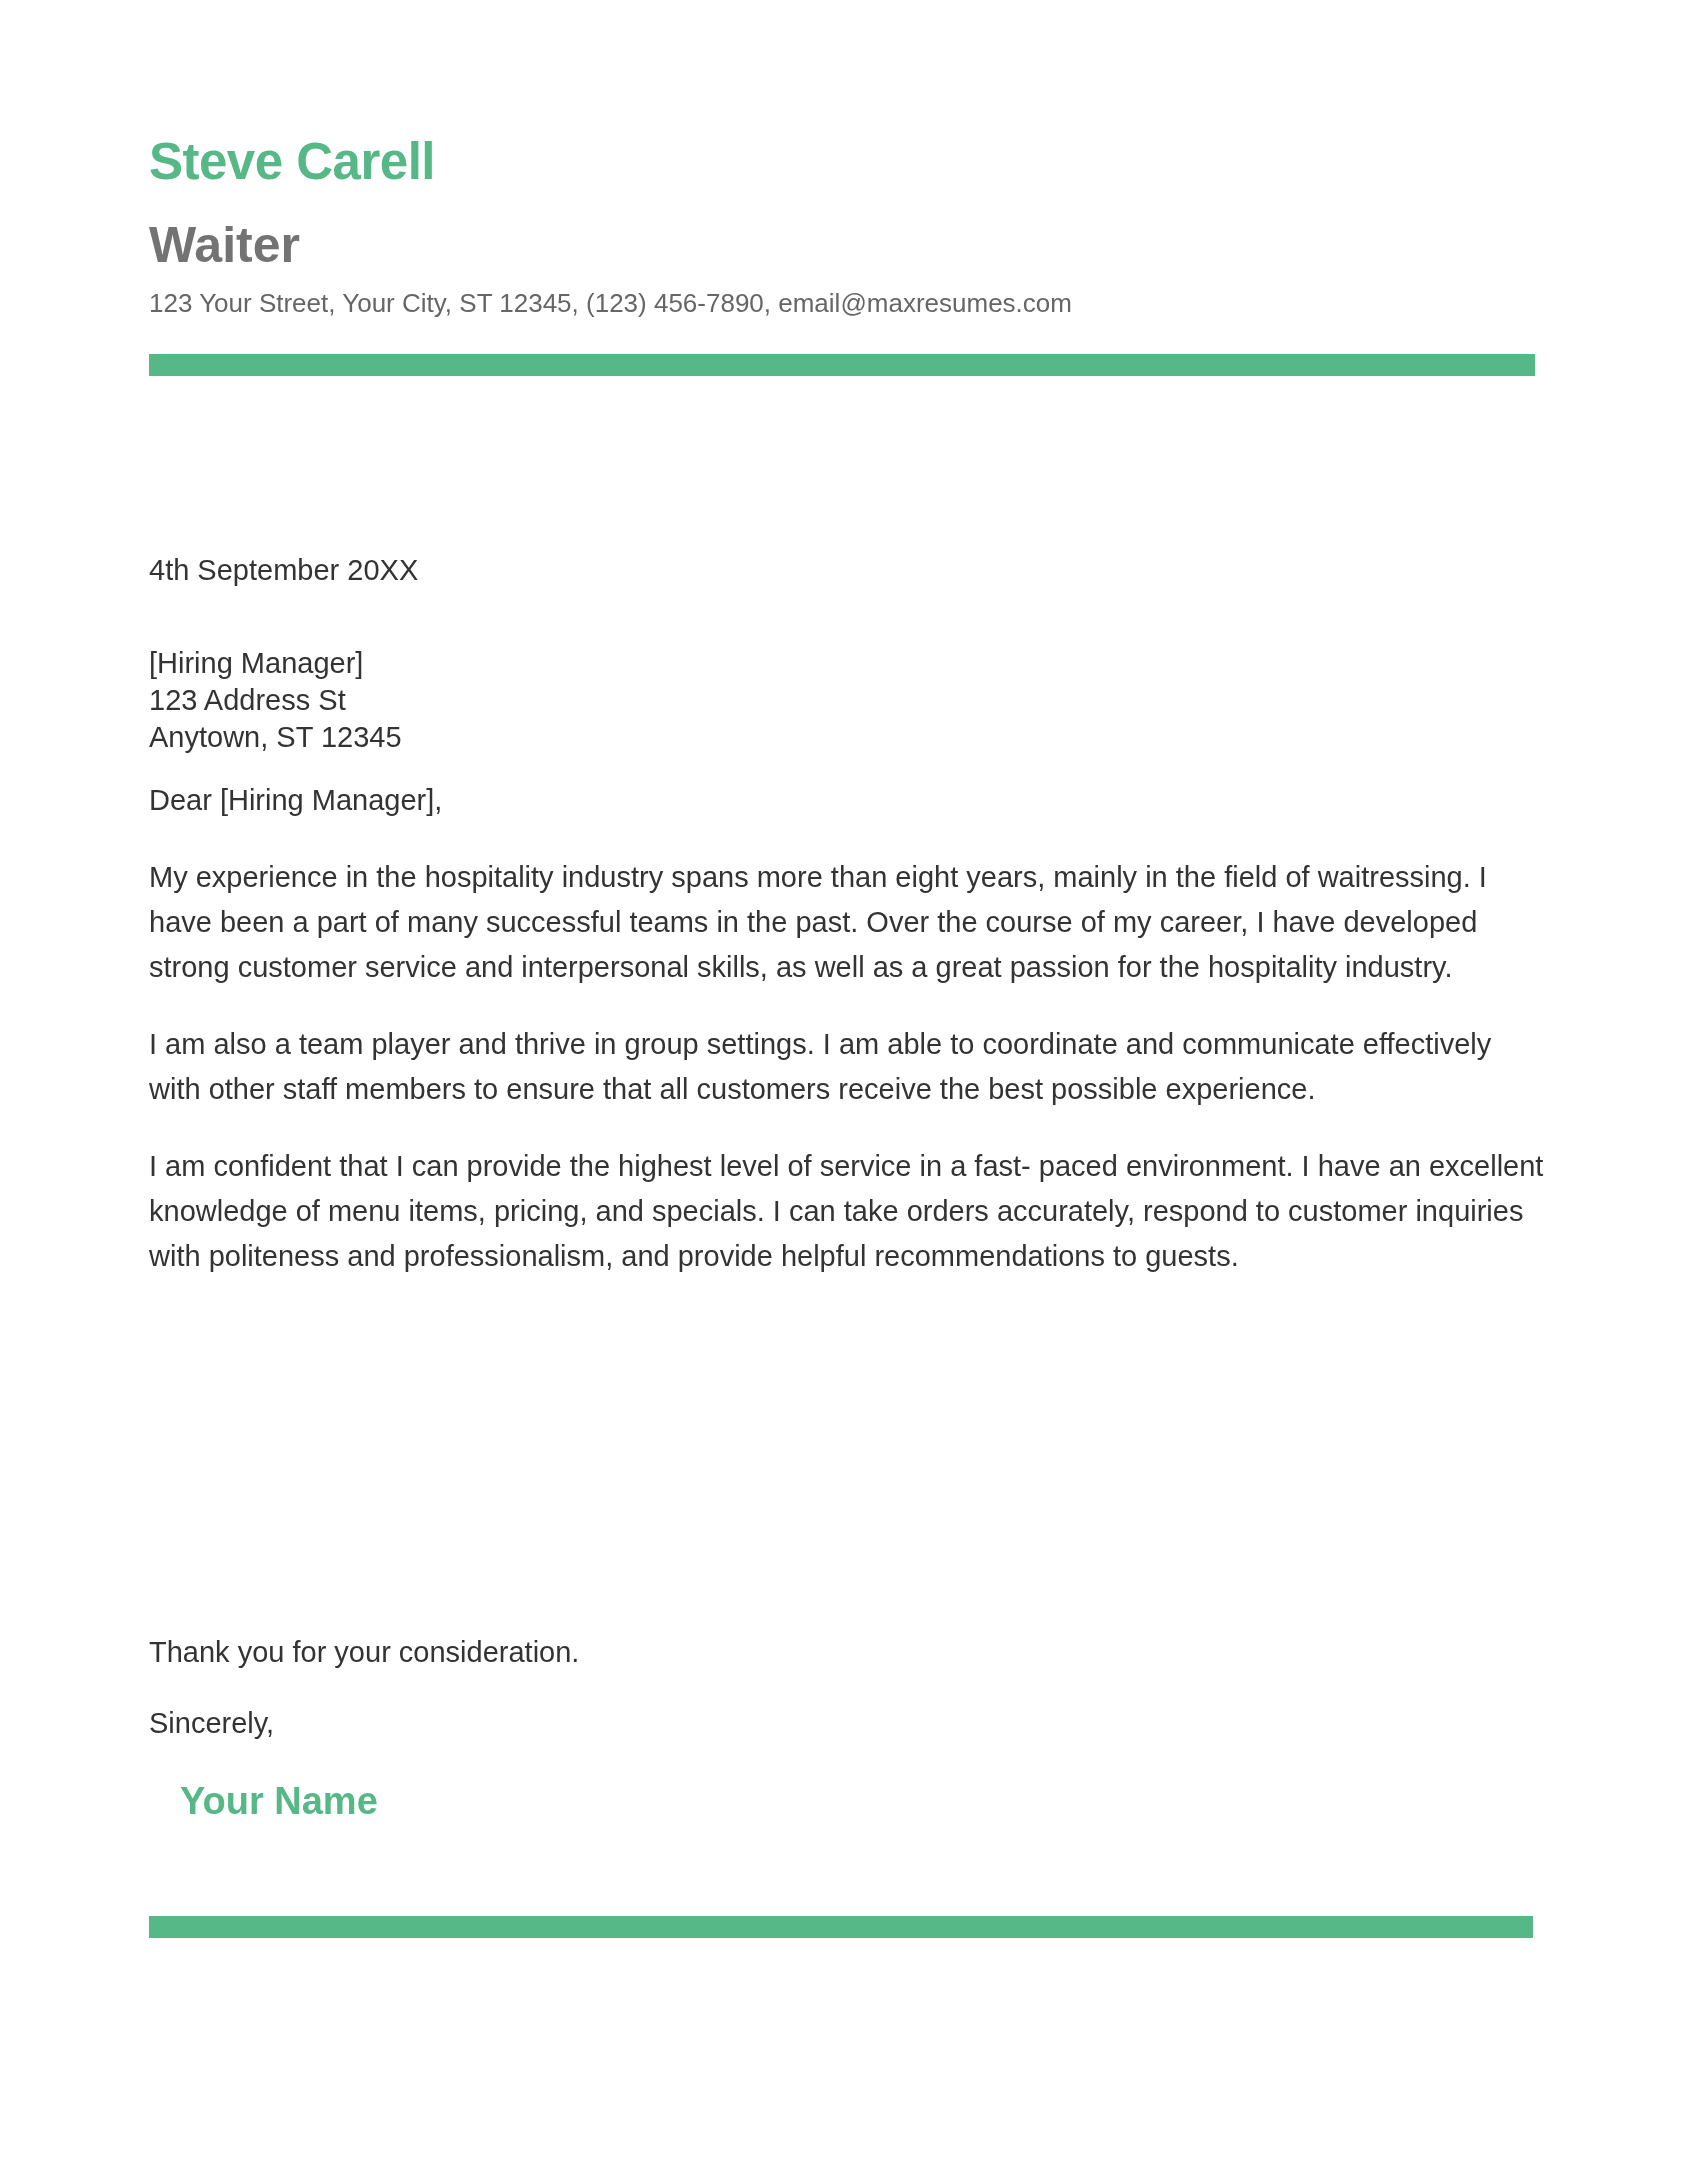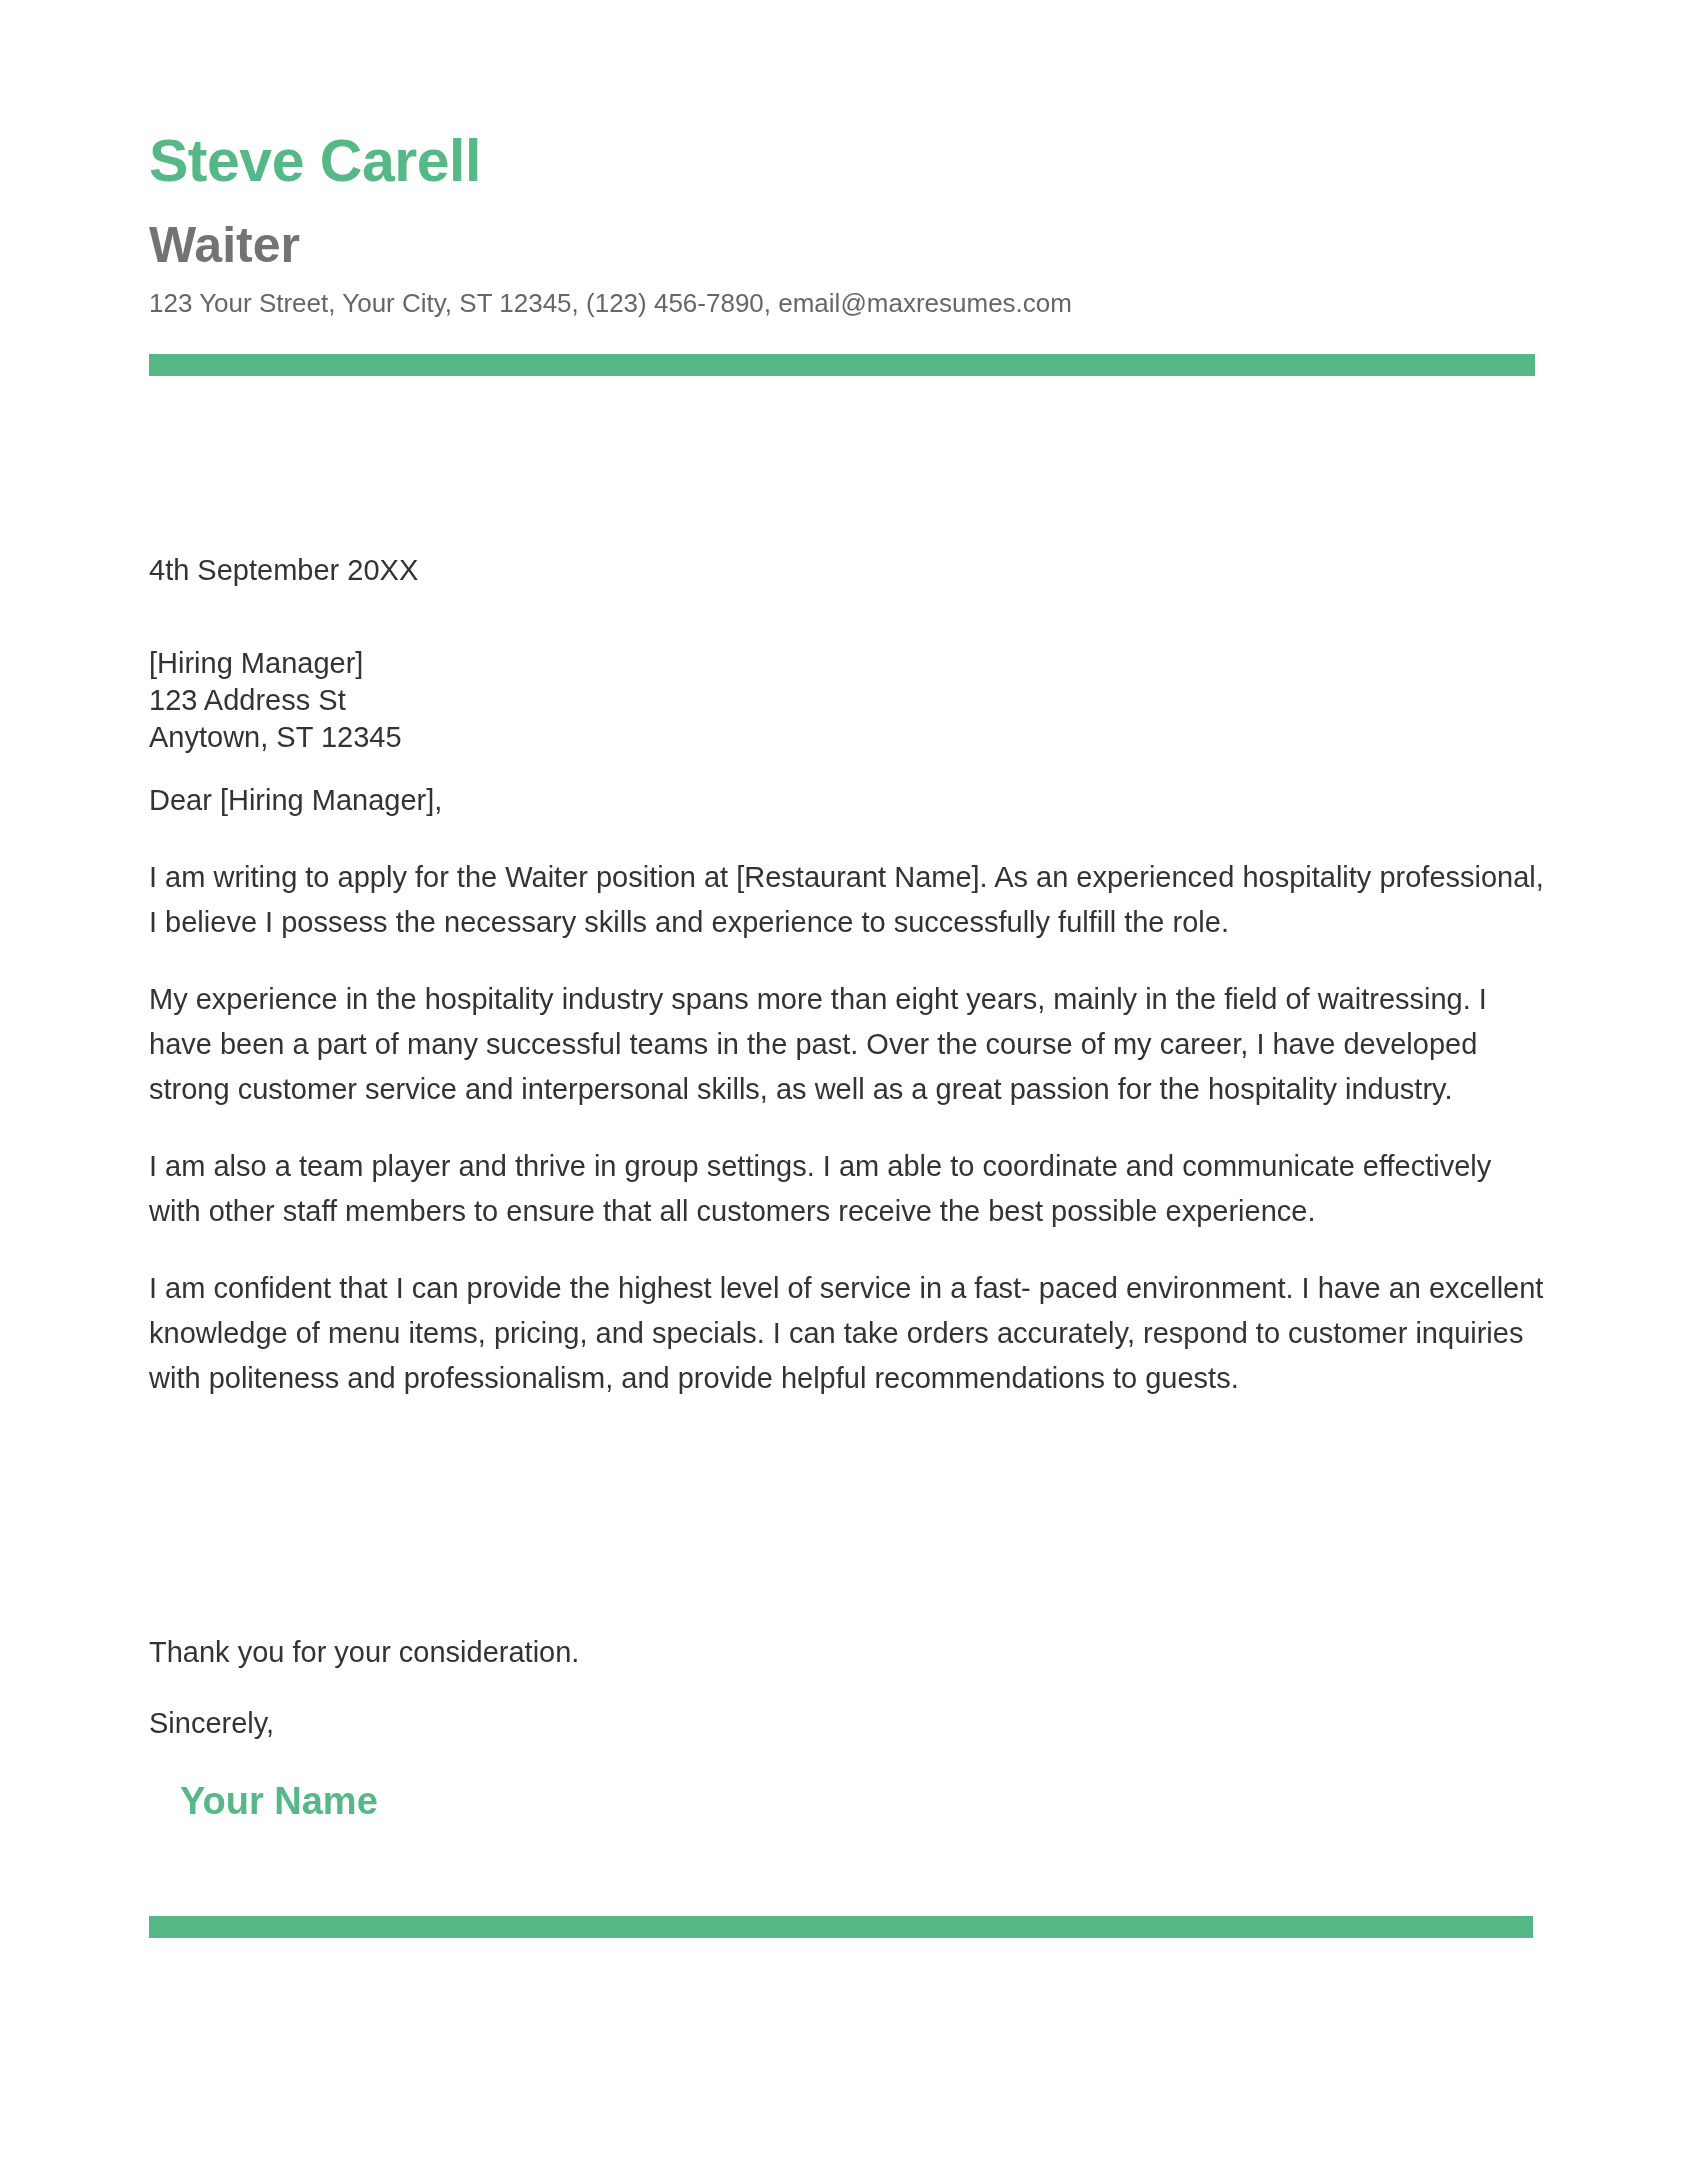--- a/index.html
+++ b/index.html
@@ -1,19 +1,19 @@
 <!DOCTYPE html>
 <html><head>
 <meta charset="utf-8">
 <style>
   html, body { margin: 0; padding: 0; background: #ffffff; }
   body { width: 1683px; height: 2178px; position: relative; overflow: hidden;
          font-family: "Liberation Sans", "DejaVu Sans", sans-serif; color: #333333; }
   .abs { position: absolute; left: 149px; white-space: nowrap; }
-  .name { top: 127px; font-size: 59px; font-weight: bold; color: #56b886; line-height: 69px; letter-spacing: -0.5px; }
+  .name { top: 127px; font-size: 51px; font-weight: bold; color: #56b886; line-height: 69px; letter-spacing: -0.5px; }
   .title { top: 218px; font-size: 50px; font-weight: bold; color: #737373; line-height: 55px; }
   .contact { top: 287px; font-size: 26px; color: #666666; line-height: 32px; }
   .bar { position: absolute; left: 149px; height: 22px; background: #56b886; }
   .bar.top { top: 354px; width: 1386px; }
   .bar.bottom { top: 1916px; width: 1384px; }
   .line { font-size: 29px; line-height: 37px; color: #333333; }
   .date { top: 552px; }
   .recipient { top: 645px; }
   .recipient div { height: 37px; }
   .greeting { top: 782px; }
@@ -35,21 +35,20 @@
 
 <div class="abs line recipient">
   <div>[Hiring Manager]</div>
   <div>123 Address St</div>
   <div>Anytown, ST 12345</div>
 </div>
 
 <div class="abs line greeting">Dear [Hiring Manager],</div>
 
 <div class="body">
-  <p class="para">I am writing to apply for the Waiter position at [Restaurant Name]. As an experienced hospitality professional, I believe I possess the necessary skills and experience to successfully fulfill the role.</p>
   <p class="para">My experience in the hospitality industry spans more than eight years, mainly in the field of waitressing. I have been a part of many successful teams in the past. Over the course of my career, I have developed strong customer service and interpersonal skills, as well as a great passion for the hospitality industry.</p>
   <p class="para">I am also a team player and thrive in group settings. I am able to coordinate and communicate effectively with other staff members to ensure that all customers receive the best possible experience.</p>
   <p class="para">I am confident that I can provide the highest level of service in a fast- paced environment. I have an excellent knowledge of menu items, pricing, and specials. I can take orders accurately, respond to customer inquiries with politeness and professionalism, and provide helpful recommendations to guests.</p>
 </div>
 
 <div class="abs line closing-thanks">Thank you for your consideration.</div>
 <div class="abs line closing-sign">Sincerely,</div>
 <div class="abs sig">Your Name</div>
 
 <div class="bar bottom"></div>

